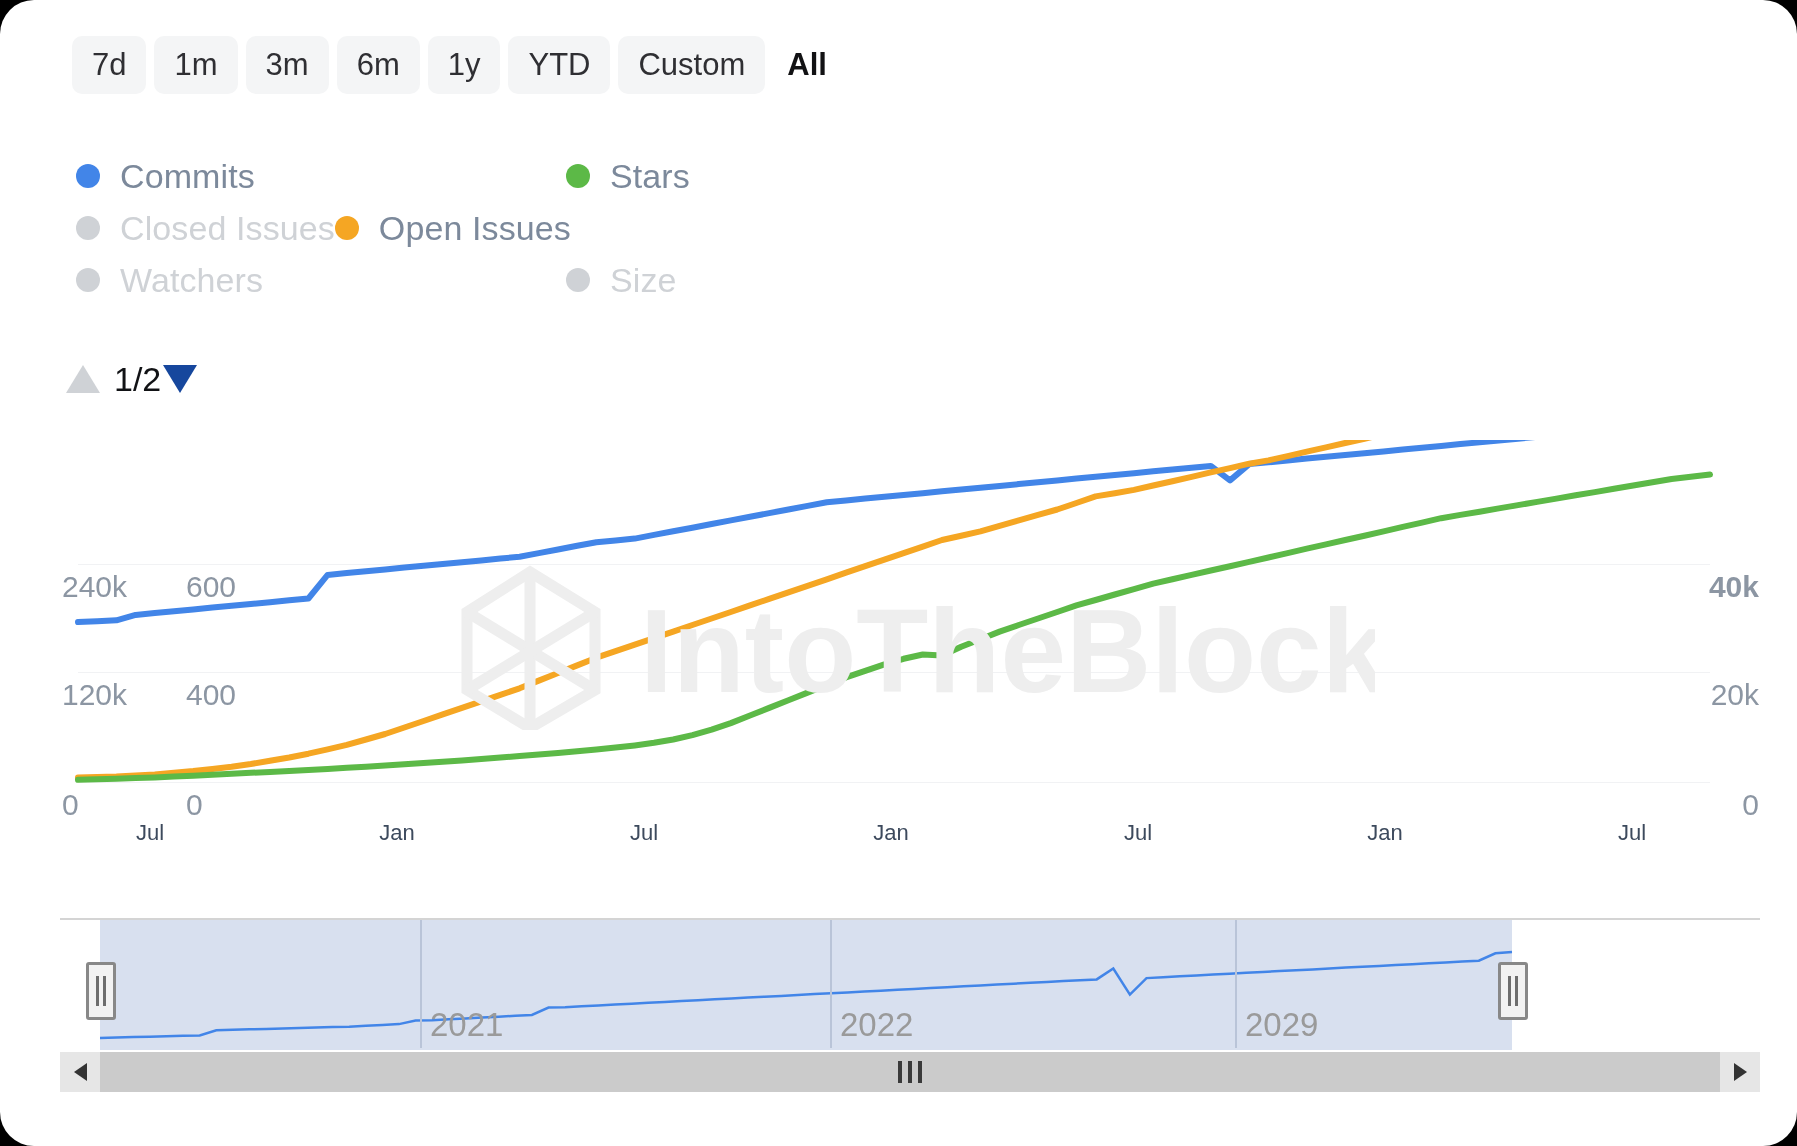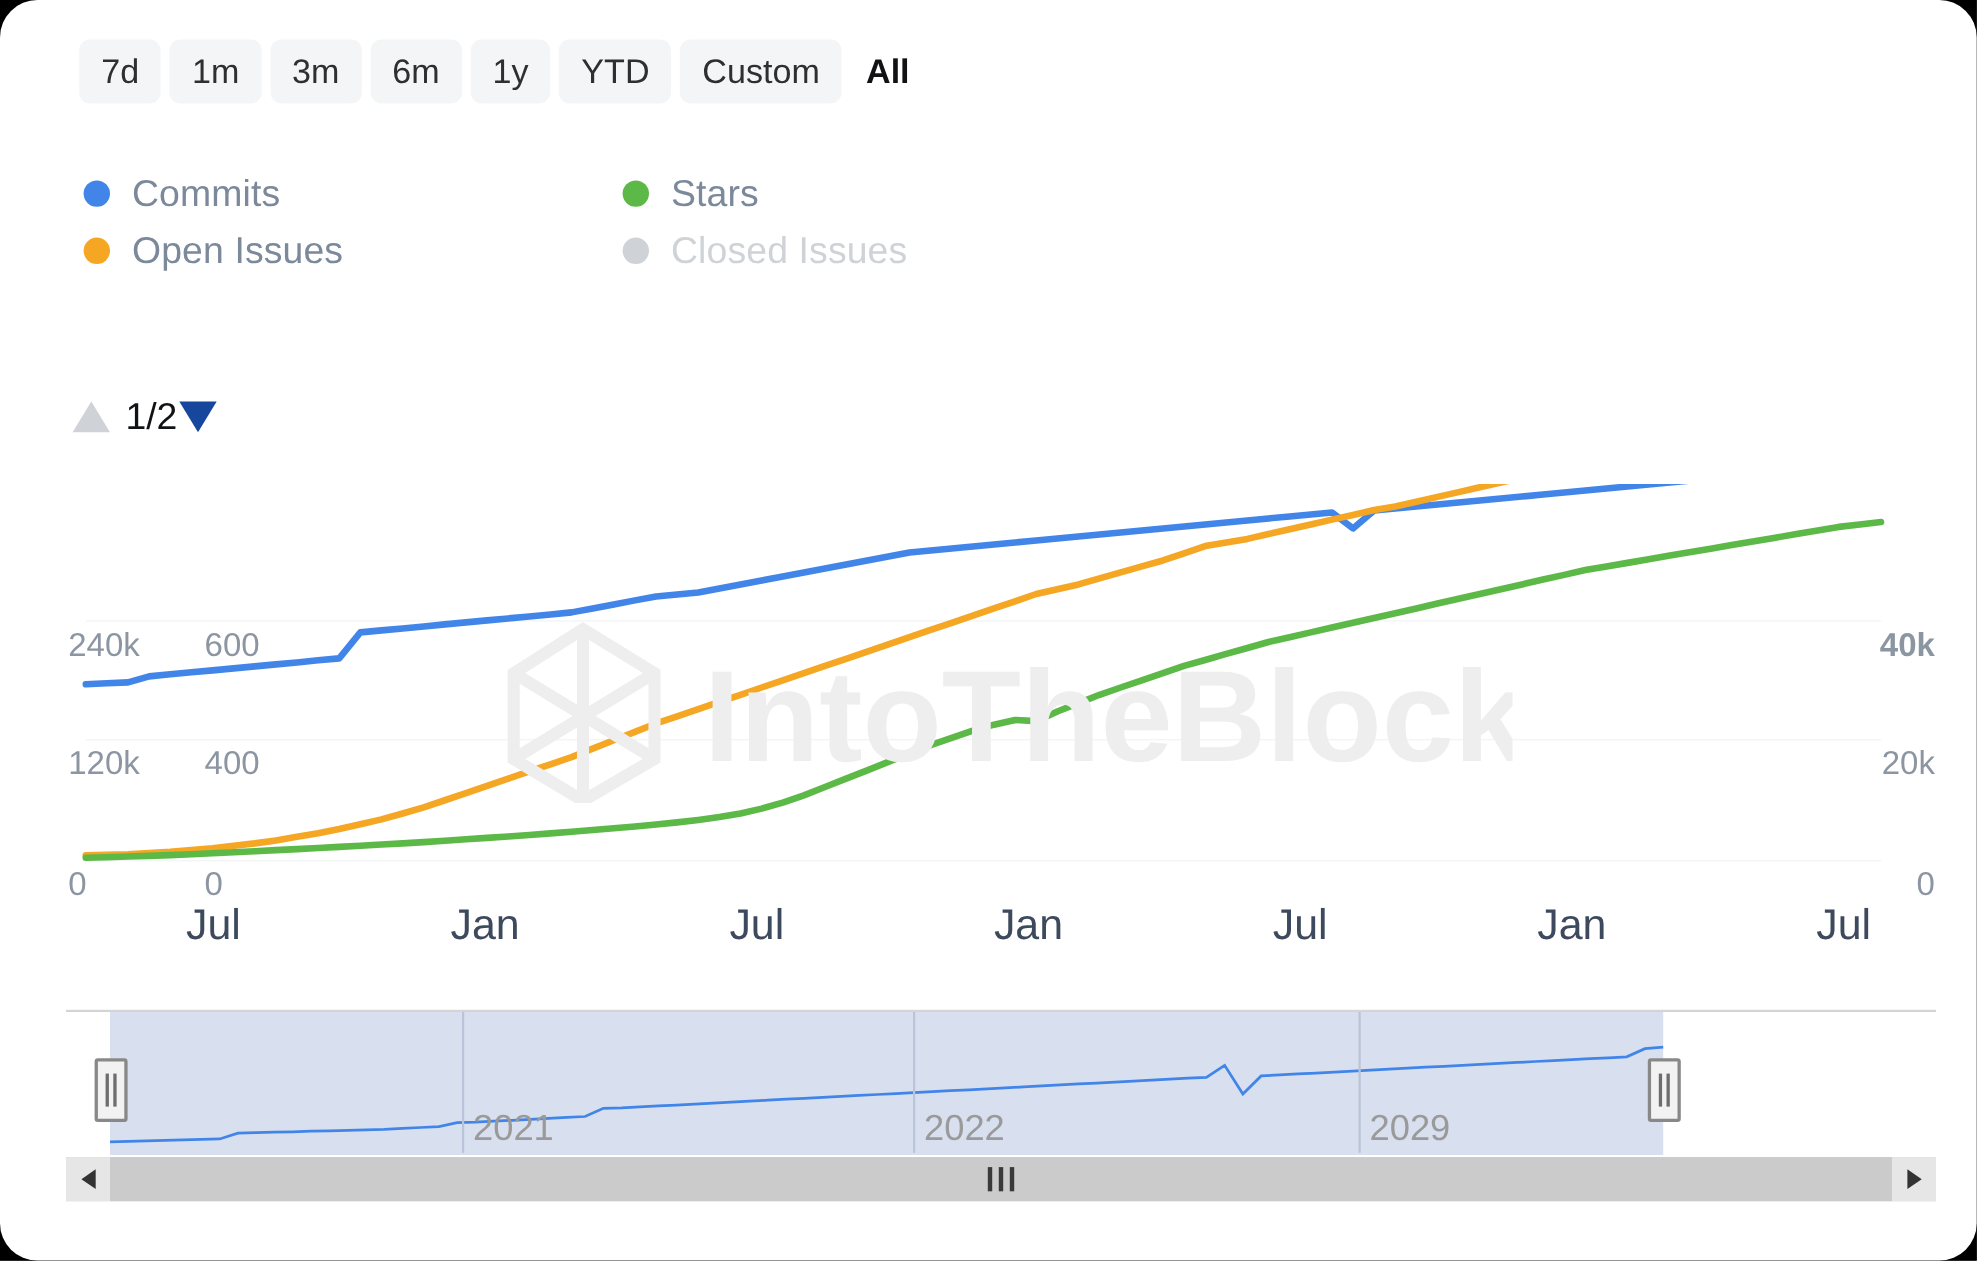--- a/index.html
+++ b/index.html
@@ -127,24 +127,23 @@
     pointer-events: none;
     opacity: 1;
   }
   #xaxis {
     position: absolute;
     left: 0; top: 820px;
     width: 1797px; height: 50px;
   }
   .xtick {
     position: absolute;
-    font-size: 39px;
+    font-size: 22px;
     color: #3d4a5d;
     transform: translateX(-50%);
-    margin-left: 44px;
   }
 
   
   #navigator {
     position: absolute;
     left: 60px; top: 918px;
     width: 1700px; height: 130px;
     border-top: 2px solid #d4d4d4;
   }
   #nav-mask {
@@ -251,27 +250,37 @@
         <div class="legend-item col0">
           <span class="legend-dot" style="background: rgb(66, 133, 232);"></span>
           <span class="legend-label">Commits</span>
         </div>
         <div class="legend-item">
           <span class="legend-dot" style="background: rgb(92, 185, 71);"></span>
           <span class="legend-label">Stars</span>
         </div>
       </div>
       <div class="legend-row">
+        <div class="legend-item off">
+          <span class="legend-dot" style="background: rgb(207, 210, 214);"></span>
+          <span class="legend-label">Closed Issues</span>
+        </div>
         <div class="legend-item col0">
           <span class="legend-dot" style="background: rgb(245, 166, 35);"></span>
           <span class="legend-label">Open Issues</span>
         </div>
+      </div>
+      <div class="legend-row">
+        <div class="legend-item col0 off">
+          <span class="legend-dot" style="background: rgb(207, 210, 214);"></span>
+          <span class="legend-label">Watchers</span>
+        </div>
         <div class="legend-item off">
           <span class="legend-dot" style="background: rgb(207, 210, 214);"></span>
-          <span class="legend-label">Closed Issues</span>
+          <span class="legend-label">Size</span>
         </div>
       </div>
     </div>
 
   <div id="pager">
     <div class="tri tri-up" style="border-bottom-color: rgb(207, 210, 214);"></div>
     <span id="pager-text">1/2</span>
     <div class="tri tri-down" style="border-top-color: rgb(22, 71, 157);"></div>
   </div>
 

